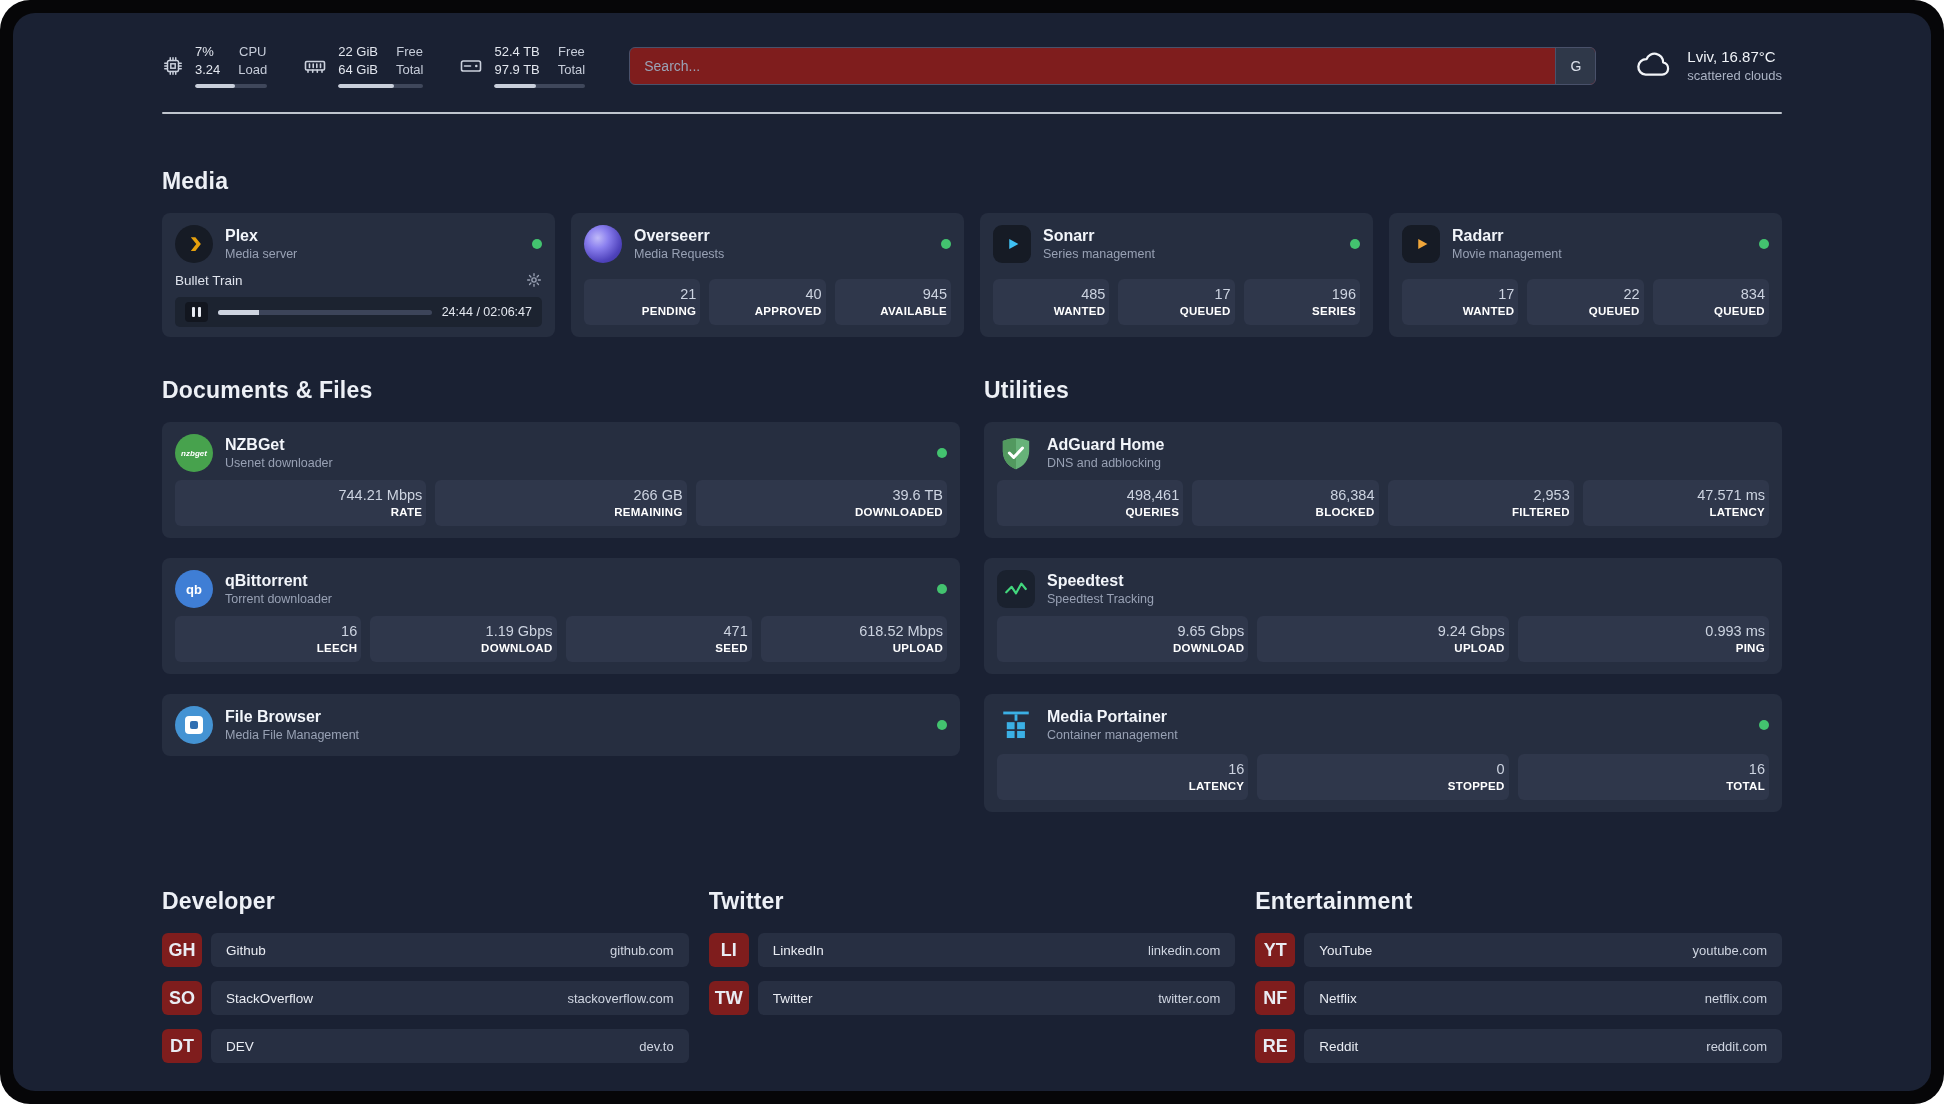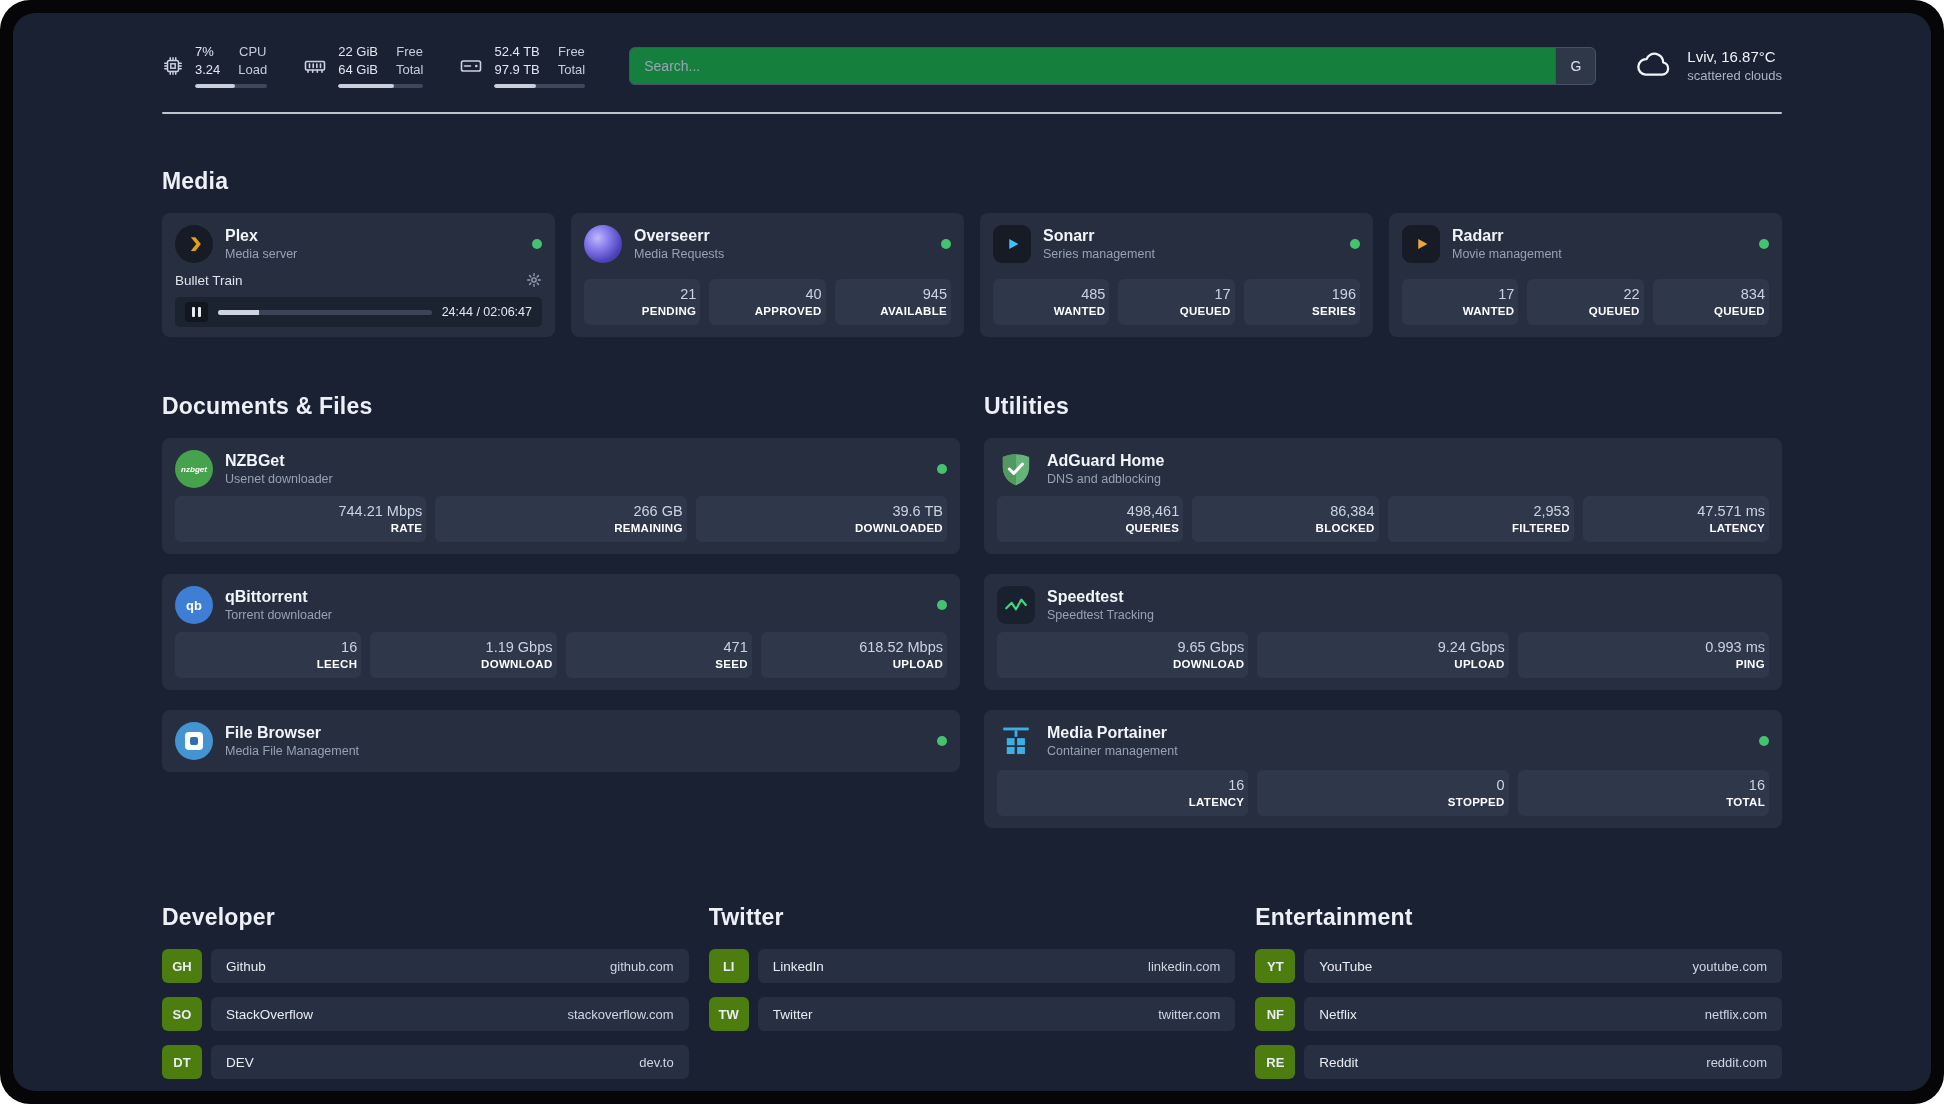--- a/index.html
+++ b/index.html
@@ -17,21 +17,21 @@
   .metric{display:flex;align-items:center;gap:11px;margin-right:36px;}
   .metric-icon svg{display:block;}
   .metric-body{display:flex;flex-direction:column;gap:6px;}
   .metric-rows{display:flex;gap:18px;}
   .mcol{display:flex;flex-direction:column;font-size:13px;line-height:1.35;color:#e2e6ee;}
   .mlabels{color:#c6ccd9;align-items:center;}
   .mbar{height:4px;background:#3f475b;border-radius:2px;overflow:hidden;}
   .mbar-fill{display:block;height:100%;background:#c9cfdb;border-radius:2px;}
 
   .searchwrap{flex:1;position:relative;margin:0 38px 0 8px;height:38px;}
-  .search-input{width:100%;height:100%;background:#15803d;border:1px solid #49516a;border-radius:6px;
+  .search-input{width:100%;height:100%;background:#7f1d1d;border:1px solid #49516a;border-radius:6px;
     color:#d7dce6;padding:0 78px 0 14px;font-size:14px;font-family:inherit;outline:none;}
   .search-input::placeholder{color:#9aa3b6;}
   .search-btn{position:absolute;top:1px;right:1px;bottom:1px;width:40px;background:#2f3849;
     border-left:1px solid #49516a;border-radius:0 5px 5px 0;display:flex;align-items:center;
     justify-content:center;color:#dbe0ea;font-size:14px;cursor:pointer;}
 
   .weather{display:flex;align-items:center;gap:13px;}
   .weather-text{display:flex;flex-direction:column;line-height:1.35;}
   .weather-loc{font-size:15px;color:#f0f3f8;}
   .weather-cond{font-size:13px;color:#aab2c3;}
@@ -80,30 +80,30 @@
   .icon-overseerr{background:radial-gradient(circle at 36% 34%, #c0baf8 0%, #8b80ef 30%, #4f43bc 68%, #382f8f 100%);}
   .icon-nzbget{background:#47a24d;color:#fff;font-size:8px;font-weight:700;font-style:italic;}
   .icon-qb{background:#3f7ed5;color:#fff;font-size:13px;font-weight:700;}
   .icon-fb{background:#4493d3;}
   .fb-inner{width:18px;height:18px;background:#fff;border-radius:4px;display:flex;align-items:center;justify-content:center;}
   .fb-dot{width:8px;height:8px;background:#2f6fb2;border-radius:2px;}
   .icon-speedtest{background:#1a212e;border-radius:8px;}
   .icon-plain{background:transparent;}
 
   
-  .two-col{display:grid;grid-template-columns:1fr 1fr;gap:24px;margin-top:56px;}
+  .two-col{display:grid;grid-template-columns:1fr 1fr;gap:24px;margin-top:40px;}
   .col-stack .section-title{margin-bottom:18px;}
   .col-stack .card{margin-bottom:20px;}
 
   
   .links-grid{display:grid;grid-template-columns:1fr 1fr 1fr;gap:20px;margin-top:56px;padding-bottom:48px;}
   .link-col .section-title{margin-bottom:18px;}
   .link-row{display:flex;gap:9px;height:34px;margin-bottom:14px;cursor:pointer;}
-  .link-abbr{width:40px;flex:none;background:#4d7c0f;border-radius:6px;display:flex;align-items:center;
-    justify-content:center;font-size:13px;font-weight:700;color:#e9ecf3;}
+  .link-abbr{width:40px;flex:none;background:#7f1d1d;border-radius:6px;display:flex;align-items:center;
+    justify-content:center;font-size:18px;font-weight:700;color:#e9ecf3;}
   .link-main{flex:1;background:#272f42;border-radius:6px;display:flex;align-items:center;
     justify-content:space-between;padding:0 15px;min-width:0;}
   .link-name{font-size:13.5px;color:#e9ecf3;}
   .link-domain{font-size:13px;color:#cfd5e1;}
 </style>
 </head>
 <body>
 
 <div class="frame">
 <div class="dash">

